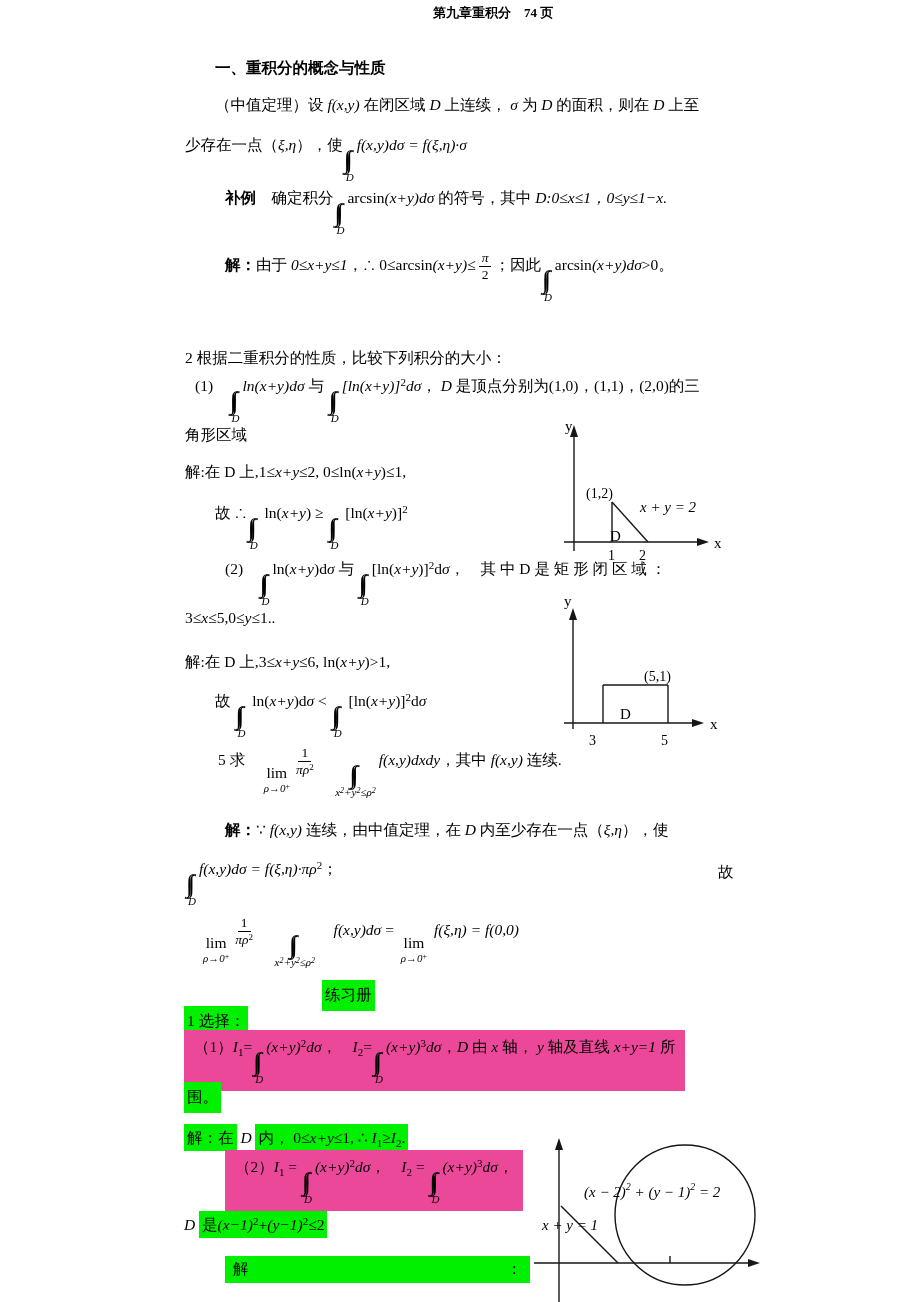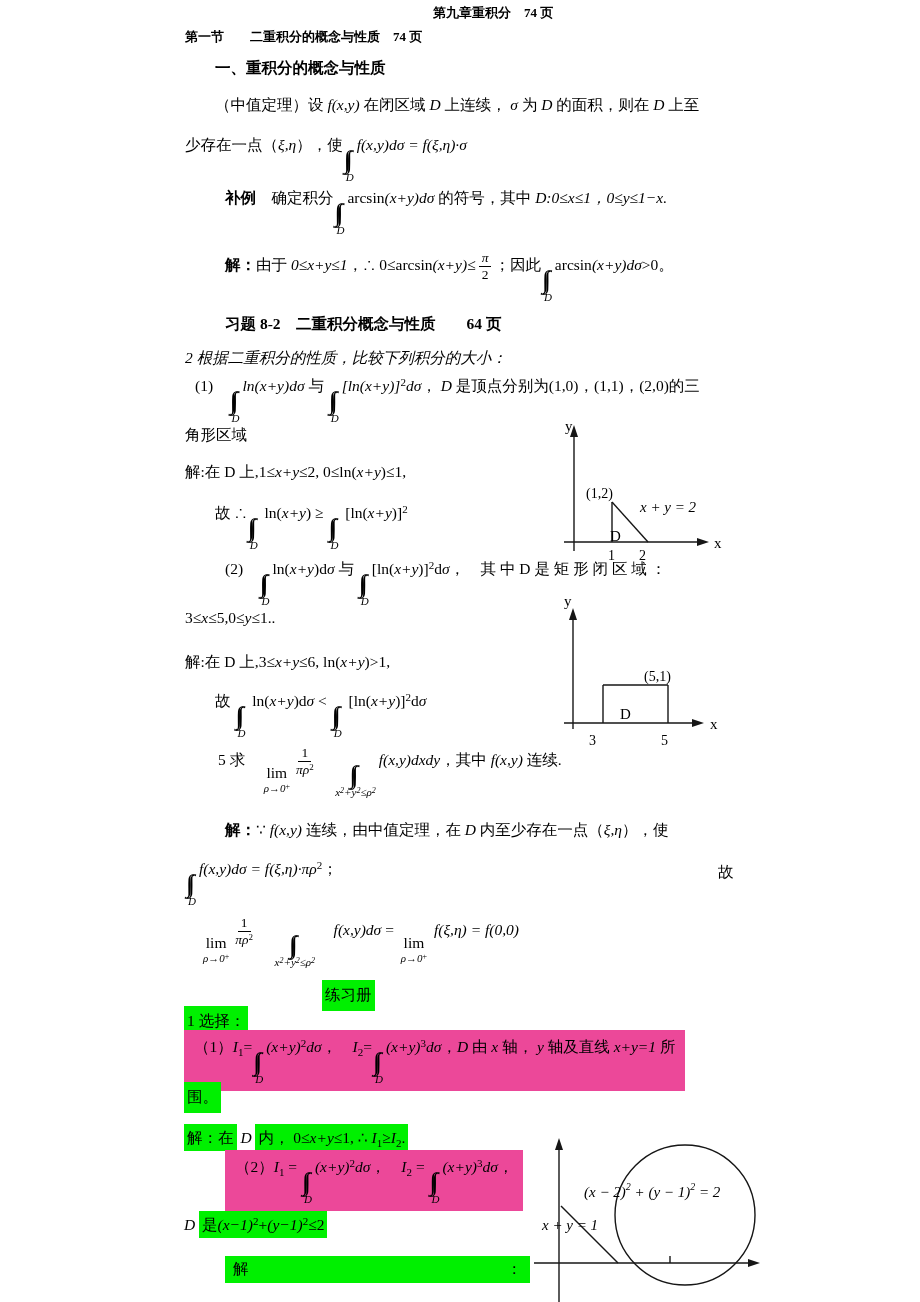--- a/index.html
+++ b/index.html
@@ -79,40 +79,38 @@
     <line class="st" x1="14" y1="133" x2="231" y2="133"></line>
     <polygon class="fillsh" points="240,133 228,129 228,137"></polygon>
     <circle class="st" cx="165" cy="85" r="70"></circle>
     <line class="st" x1="41" y1="76" x2="98" y2="133"></line>
     <line class="st" x1="150" y1="126" x2="150" y2="133"></line>
     <text x="22" y="100" class="lab it2">x + y = 1</text>
     <text x="64" y="67" class="lab it2"><tspan>(x − 2)</tspan><tspan class="svgsup" dy="-7">2</tspan><tspan dy="7"> + (y − 1)</tspan><tspan class="svgsup" dy="-7">2</tspan><tspan dy="7"> = 2</tspan></text>
   </svg>
 
 <div class="tl b t17" style="left: 433px; top: 4px;"><span>第九章重积分　74 页</span></div>
-    <div class="tl b t17" style="left: 185px; top: 28px;"><span>第一节　　二重积分的概念与性质　74 页</span></div>
     <div class="tl b" style="left: 215px; top: 58px;"><span>一、重积分的概念与性质</span></div>
     <div class="tl" style="left: 215px; top: 95px;"><span>（中值定理）设 </span><span class="it">f(x,y)</span><span> 在闭区域 </span><span class="it">D</span><span> 上连续， </span><span class="it">σ</span><span> 为 </span><span class="it">D</span><span> 的面积，则在 </span><span class="it">D</span><span> 上至</span></div>
     <div class="tl" style="left: 185px; top: 135px;"><span>少存在一点（</span><span class="it">ξ,η</span><span>），使</span><span class="iint">
         <span class="isym">∫∫</span>
         <span class="iund"><span>D</span></span>
       </span><span class="it">f(x,y)dσ = f(ξ,η)·σ</span></div>
     <div class="tl" style="left: 225px; top: 188px;"><span class="b">补例</span><span>　确定积分</span><span class="iint">
         <span class="isym">∫∫</span>
         <span class="iund"><span>D</span></span>
       </span><span>arcsin</span><span class="it">(x+y)dσ</span><span> 的符号，其中 </span><span class="it">D:0≤x≤1，0≤y≤1−x.</span></div>
     <div class="tl" style="left: 225px; top: 250px;"><span class="b">解：</span><span>由于 </span><span class="it">0≤x+y≤1</span><span>，∴  0≤arcsin</span><span class="it">(x+y)</span><span>≤</span><span class="frac">
         <span class="num"><span class="it">π</span></span>
         <span class="den"><span>2</span></span>
       </span><span>；因此</span><span class="iint">
         <span class="isym">∫∫</span>
         <span class="iund"><span>D</span></span>
       </span><span>arcsin</span><span class="it">(x+y)dσ</span><span>&gt;0。</span></div>
-    <div class="tl b" style="left: 225px; top: 314px;"><span>习题 8-2　二重积分概念与性质　　64 页</span></div>
-    <div class="tl" style="left: 185px; top: 348px; font-style: italic;"><span>2 根据二重积分的性质，比较下列积分的大小：</span></div>
+    <div class="tl" style="left: 185px; top: 348px;"><span>2 根据二重积分的性质，比较下列积分的大小：</span></div>
     <div class="tl" style="left: 195px; top: 375px;"><span>(1)　</span><span class="iint">
         <span class="isym">∫∫</span>
         <span class="iund"><span>D</span></span>
       </span><span class="it">ln(x+y)dσ</span><span> 与 </span><span class="iint">
         <span class="isym">∫∫</span>
         <span class="iund"><span>D</span></span>
       </span><span class="it">[ln(x+y)]</span><span class="sup">2</span><span class="it">dσ</span><span>， </span><span class="it">D</span><span> 是顶点分别为(1,0)，(1,1)，(2,0)的三</span></div>
     <div class="tl" style="left: 185px; top: 425px; font-family: Liberation Serif, serif;"><span>角形区域</span></div>
     <div class="tl" style="left: 185px; top: 462px;"><span>解:在 D 上,</span><span>1≤</span><span class="it">x+y</span><span>≤2, 0≤ln(</span><span class="it">x+y</span><span>)≤1,</span></div>
     <div class="tl" style="left: 215px; top: 502px;"><span>故  ∴</span><span class="iint">

